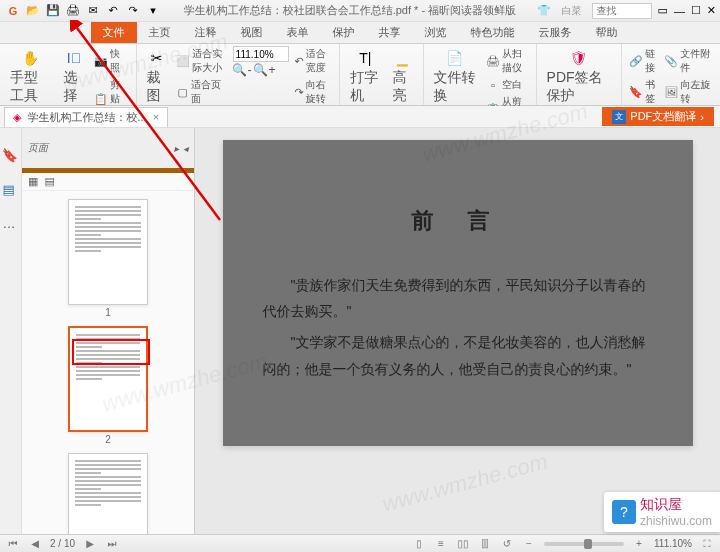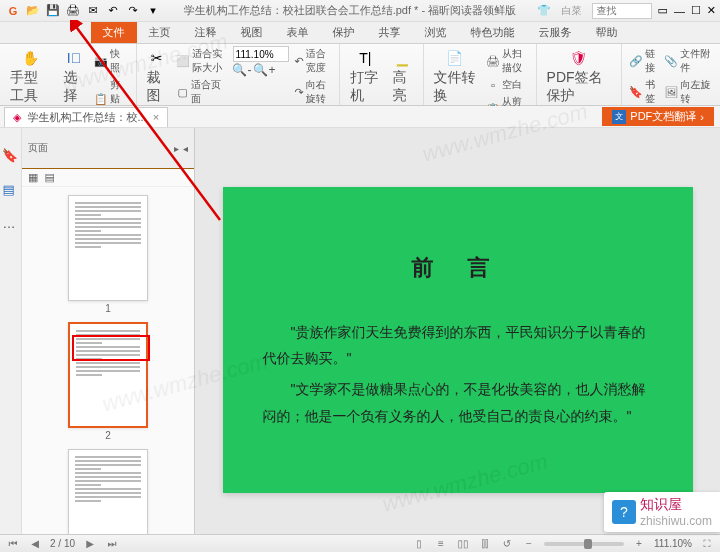--- a/index.html
+++ b/index.html
@@ -33,33 +33,33 @@
 .doctab { background: #fff; border: 1px solid #ccc; border-bottom: none; padding: 2px 8px; font-size: 11px; color: #555; display: flex; gap: 6px; align-items: center; margin-left: 4px; }
 .doctab .close { color: #888; cursor: pointer; }
 .translate-btn { position: absolute; right: 6px; background: #e85a1a; color: #fff; padding: 2px 10px; font-size: 11px; display: flex; align-items: center; gap: 4px; }
 .translate-btn .pdficon { background: #2a6dbd; width: 14px; height: 14px; display: inline-flex; align-items: center; justify-content: center; font-size: 8px; }
 
 .workspace { display: flex; height: 406px; }
 .leftrail { width: 22px; background: #f0f0f0; border-right: 1px solid #ddd; display: flex; flex-direction: column; align-items: center; padding-top: 20px; gap: 18px; }
 .leftrail .railbtn { width: 16px; height: 16px; font-size: 13px; color: #555; cursor: pointer; }
 
 .thumbpanel { width: 173px; background: #fafafa; border-right: 1px solid #ccc; display: flex; flex-direction: column; }
-.thumbhead { height: 18px; background: #eee; border-bottom: 1px solid #a16207; font-size: 10px; color: #666; padding: 20px 6px; display: flex; justify-content: space-between; align-items: center; }
+.thumbhead { height: 18px; background: #eee; border-bottom: 5px solid #a16207; font-size: 10px; color: #666; padding: 20px 6px; display: flex; justify-content: space-between; align-items: center; font-style: italic; }
 .thumbtoolbar { height: 18px; display: flex; gap: 6px; padding: 2px 6px; border-bottom: 1px solid #eee; font-size: 11px; color: #666; }
 .thumblist { flex: 1; overflow: auto; padding: 8px 0; display: flex; flex-direction: column; align-items: center; gap: 8px; }
 .thumb { width: 80px; }
 .thumb .page { width: 80px; height: 106px; background: #fff; border: 1px solid #ccc; box-shadow: 0 1px 3px rgba(0,0,0,.1); padding: 6px; display: flex; flex-direction: column; gap: 2px; }
 .thumb .page .line { height: 2px; background: #bbb; }
 .thumb .page .line.short { width: 40%; }
 .thumb .pnum { text-align: center; font-size: 10px; color: #666; margin-top: 2px; }
 .thumb.sel .page { border: 2px solid #e85a1a; }
 .redmark { position: absolute; border: 2px solid #e00; pointer-events: none; }
 
 .viewer { flex: 1; background: #e8e8e8; overflow: auto; position: relative; display: flex; flex-direction: column; align-items: center; padding: 12px 0; }
-.docpage { width: 470px; background: #22c55e; box-shadow: 0 2px 6px rgba(0,0,0,.15); padding: 60px 40px; font-family: "SimSun", serif; font-size: 14px; line-height: 1.9; color: #222; margin-top: 47px; }
+.docpage { width: 470px; background: #737373; box-shadow: 0 2px 6px rgba(0,0,0,.15); padding: 60px 40px; font-family: "SimSun", serif; font-size: 14px; line-height: 1.9; color: #222; }
 .docpage h2 { text-align: center; font-size: 22px; letter-spacing: 14px; font-weight: 700; margin-bottom: 30px; }
 .docpage p { text-indent: 2em; margin-bottom: 4px; }
 
 .statusbar { height: 18px; background: linear-gradient(#f5f5f5,#e8e8e8); border-top: 1px solid #ccc; display: flex; align-items: center; font-size: 10px; color: #666; padding: 0 6px; gap: 8px; }
 .statusbar .sep { flex: 1; }
 .statusbar .sbtn { width: 14px; height: 14px; display: inline-flex; align-items: center; justify-content: center; color: #777; cursor: pointer; }
 .statusbar .slider { width: 80px; height: 4px; background: #ccc; border-radius: 2px; position: relative; }
 .statusbar .slider .thumb { position: absolute; left: 50%; top: -3px; width: 8px; height: 10px; background: #888; border-radius: 2px; }
 
 .watermark { position: absolute; color: rgba(0,0,0,.06); font-size: 22px; font-style: italic; transform: rotate(-15deg); pointer-events: none; }

